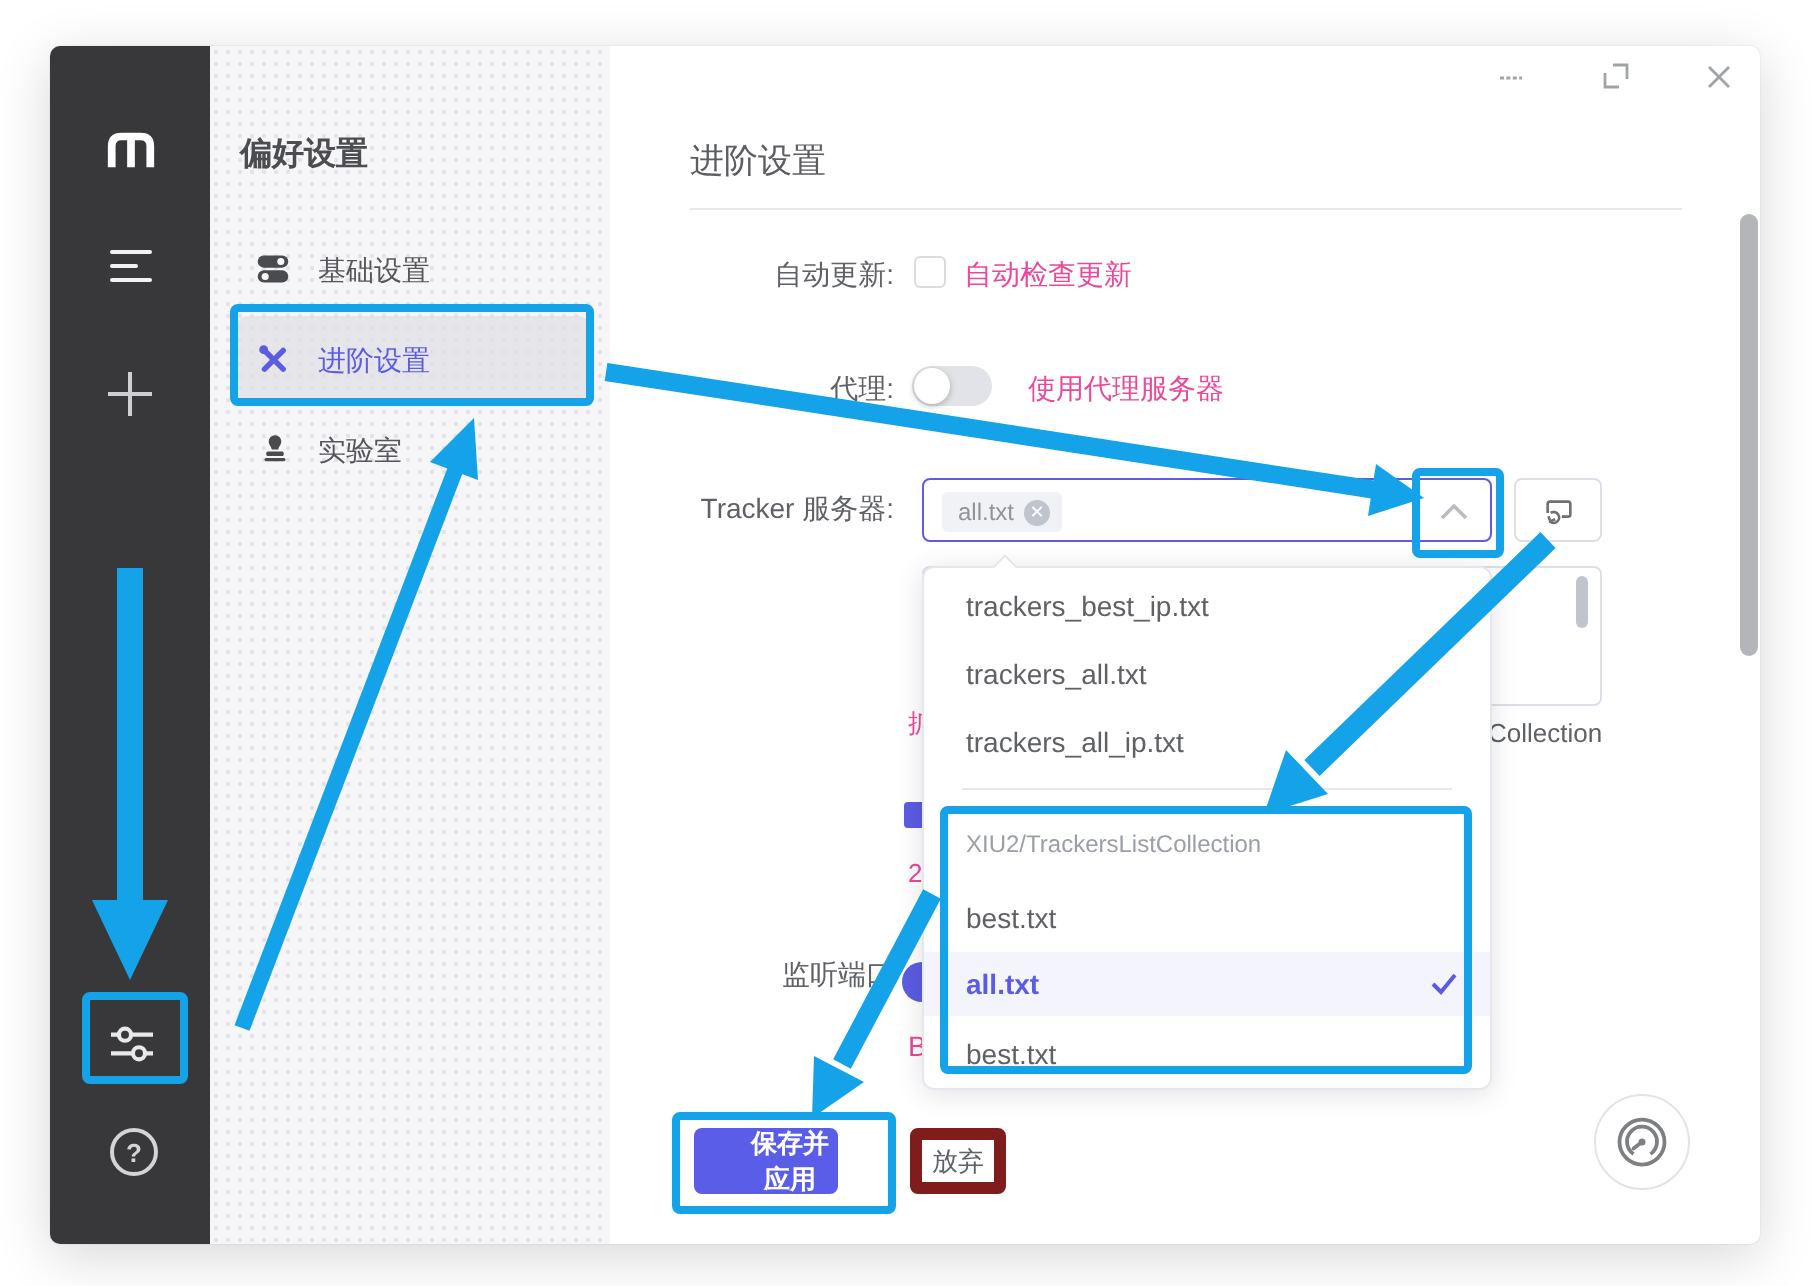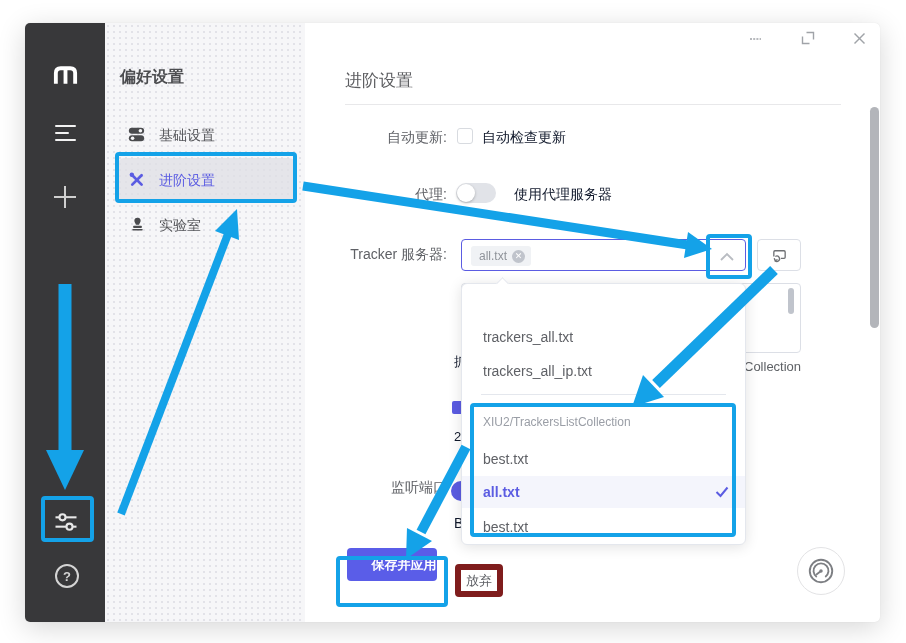--- a/index.html
+++ b/index.html
@@ -31,21 +31,21 @@
        background-image:radial-gradient(circle,#e2e2e8 1px,transparent 1.2px);background-size:6px 6px;}
   .panel-title{font-size:16px;color:#4c4d50;font-weight:bold;}
   .menu-item{position:absolute;display:flex;align-items:center;gap:14px;font-size:14px;color:#55565a;cursor:pointer;}
   .menu-item.selected{color:var(--primary);}
   .menu-sel-bg{left:13px;top:135px;width:177px;height:45px;background:rgba(223,223,229,.75);border-radius:6px;}
 
   
   .main-title{font-size:17px;color:#5c5d60;}
   .divider{height:1px;background:#e8e8ea;}
   .form-label{position:absolute;left:122px;width:300px;text-align:right;font-size:14px;color:#5f6166;}
-  .form-text{font-size:14px;color:#0f172a;}
+  .form-text{font-size:14px;color:#ec4899;}
   .checkbox{width:16px;height:16px;border:1px solid #d8dbe0;border-radius:3px;background:#fff;}
   .toggle-off{width:40px;height:20px;border-radius:10px;background:#e1e3e8;}
   .toggle-off .knob{position:absolute;left:1px;top:1px;width:18px;height:18px;border-radius:50%;background:#fff;box-shadow:0 1px 3px rgba(0,0,0,.25);}
   .toggle-on-frag{width:40px;height:20px;border-radius:10px;background:var(--primary);}
 
   .select-box{border:1px solid var(--primary);border-radius:4px;background:#fff;}
   .tag{position:absolute;left:9px;top:6px;height:20px;background:#f0f2f5;border-radius:3px;
        display:flex;align-items:center;gap:5px;padding:0 6px 0 8px;font-size:12px;color:#8f939a;}
   .tag-close{width:13px;height:13px;border-radius:50%;background:#c0c4cc;color:#fff;font-size:9px;
        display:flex;align-items:center;justify-content:center;line-height:1;}
@@ -215,38 +215,41 @@
   <div class="abs form-text" style="left:429px;top:330px;font-size:13px;">抓</div>
   <div class="abs form-text" style="left:429px;top:350px;font-size:13px;">〈</div>
   <div class="abs" style="left:719px;top:336px;font-size:13px;color:#5e6165;">Collection</div>
   <div class="abs" style="left:427px;top:378px;width:13px;height:13px;background:var(--primary);border-radius:2px;"></div>
   <div class="abs form-text" style="left:429px;top:406px;font-size:13px;">2</div>
 
   <div class="form-label" style="top:456px;">监听端口</div>
   <div class="abs toggle-on-frag" style="left:426px;top:458px;"></div>
   <div class="abs form-text" style="left:429px;top:492px;">B</div>
 
-  <button class="abs btn-primary" style="left:322px;top:525px;width:90px;height:33px;padding-left:24px;">保存并应用</button>
+  <button class="abs btn-primary" style="left:322px;top:541px;width:72px;height:33px;padding-left:24px;">保存并应用</button>
   <button class="abs btn-secondary" style="left:430px;top:541px;width:48px;height:33px;">放弃</button>
 
   <div class="abs" style="left:772px;top:524px;width:48px;height:48px;border:1px solid #e3e3e5;border-radius:50%;
        display:flex;align-items:center;justify-content:center;">
     <svg width="30" height="30" viewBox="0 0 24 24" fill="none" stroke="#7d7f83" stroke-width="1.5">
       <circle cx="12" cy="12" r="9"></circle>
       <path d="M8.6 16.8 A6 6 0 1 1 15.4 16.8"></path>
       <line x1="12" y1="12" x2="8.6" y2="14.6" stroke-linecap="round"></line>
       <circle cx="12" cy="12" r="1.4" fill="#7d7f83" stroke="none"></circle>
     </svg>
   </div>
 
   <div class="abs scroll-thumb" style="left:845px;top:84px;width:9px;height:221px;"></div>
 
   <div class="abs dropdown">
     <div class="dd-notch"></div>
 
+    <div class="dd-item" style="top:2px;">
+      <span>trackers_best_ip.txt</span>
+    </div>
     <div class="dd-item" style="top:36px;">
       <span>trackers_all.txt</span>
     </div>
     <div class="dd-item" style="top:70px;">
       <span>trackers_all_ip.txt</span>
     </div>
 
     <div class="dd-divider" style="top:110px;"></div>
 
     <div class="dd-group" style="top:131px;">XIU2/TrackersListCollection</div>

